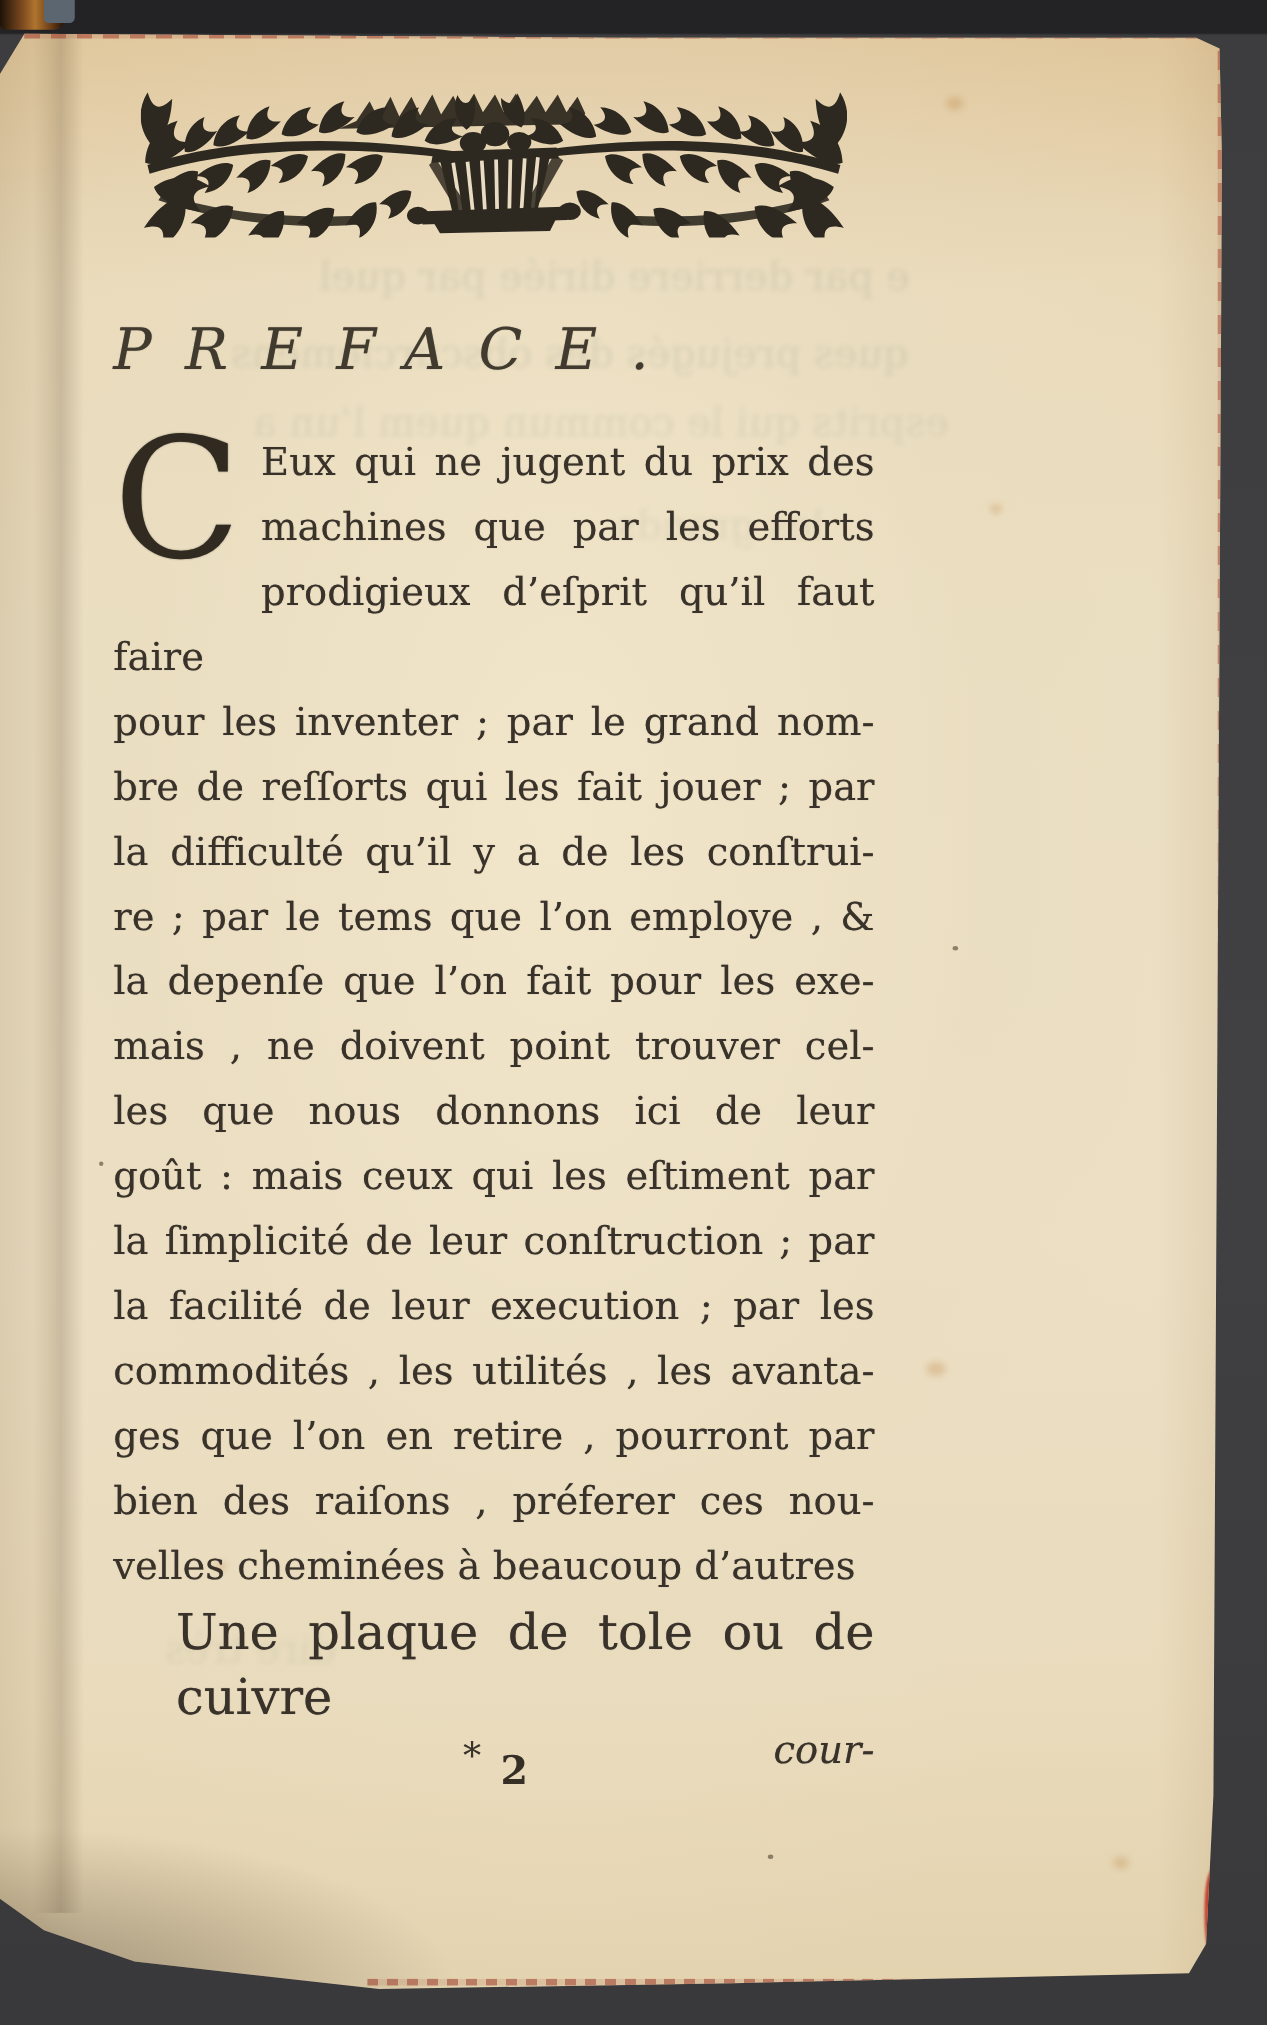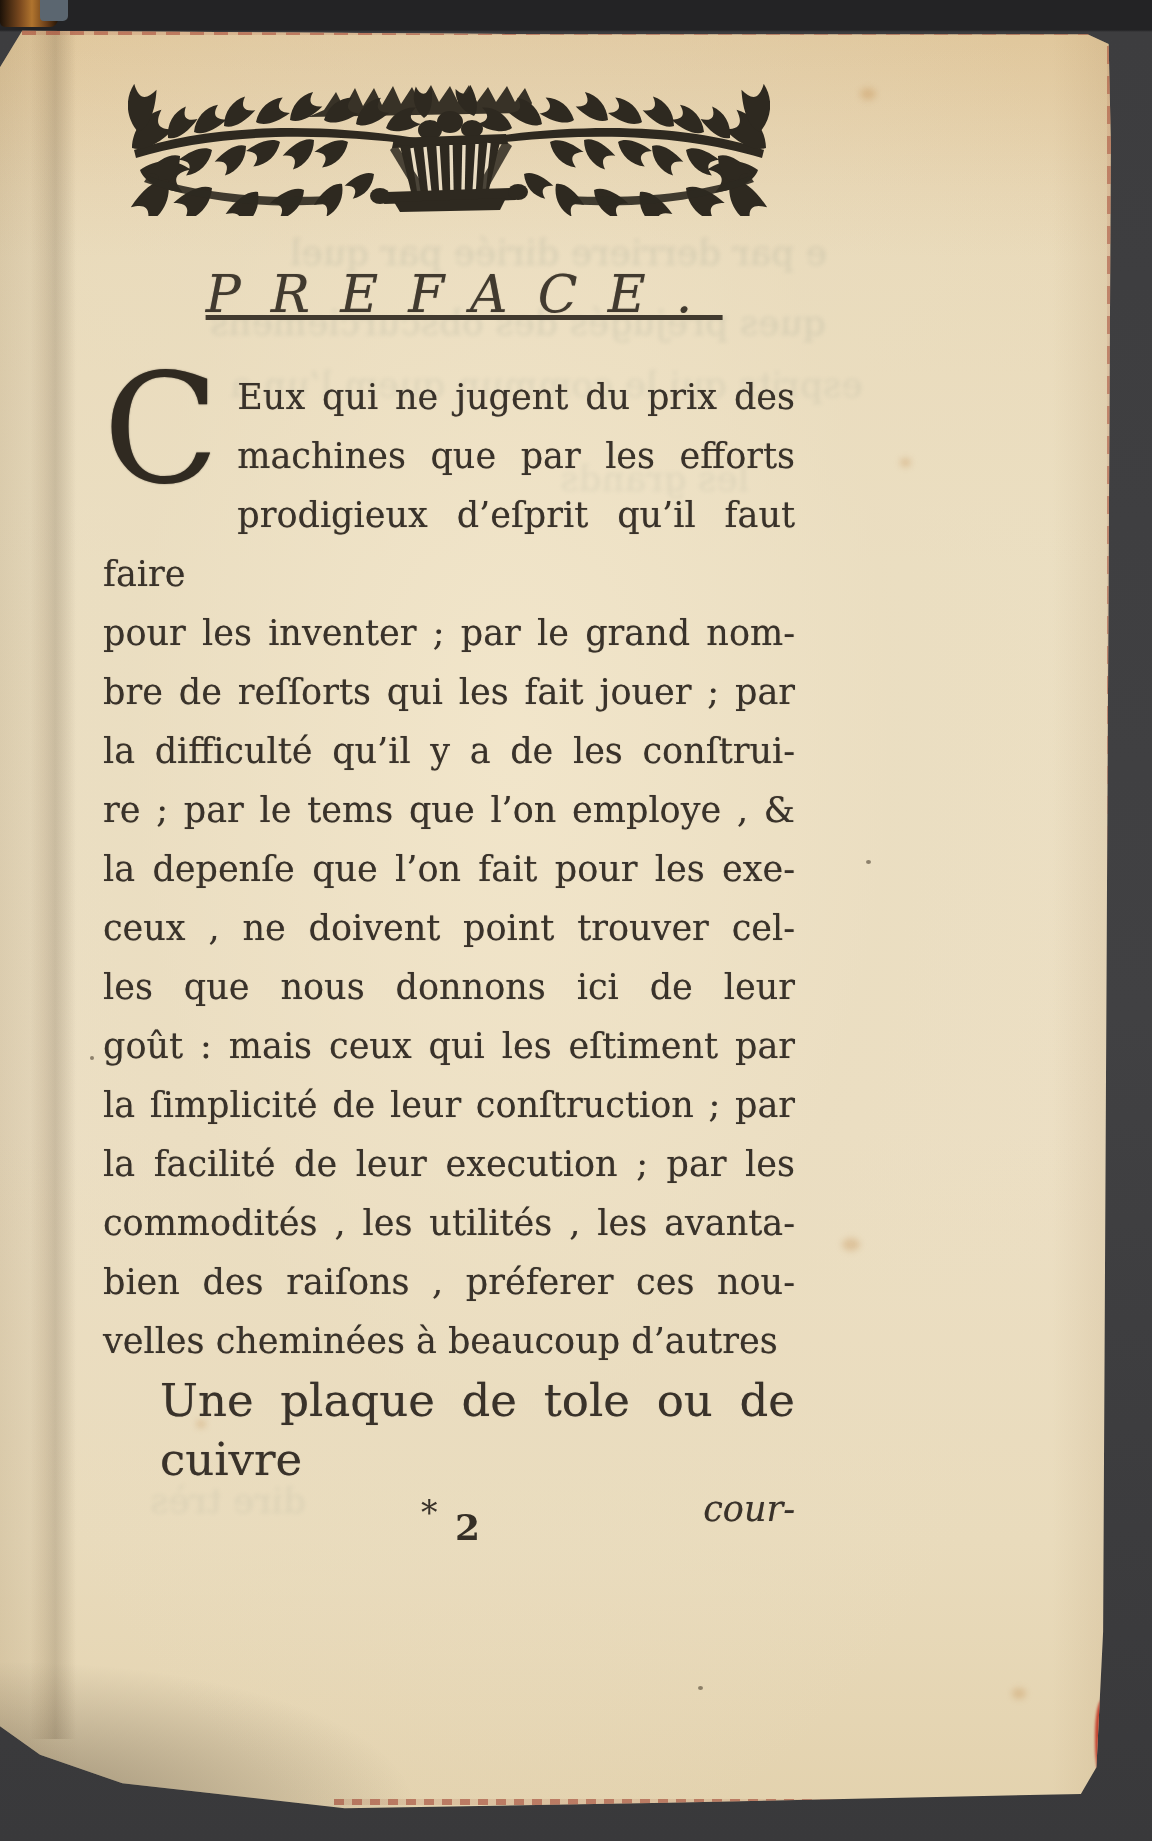--- a/index.html
+++ b/index.html
@@ -64,23 +64,23 @@
   .st2{left:210px;top:274px;}
   .st3{left:230px;top:336px;opacity:.12;}
   .st4{left:560px;top:430px;opacity:.11;}
   .st5{left:150px;top:1452px;opacity:.10;}
 
   
   .col{position:absolute;left:103px;top:0;width:692px;color:#39322a;}
 
   .ornament{display:block;margin:56px auto 0;width:642px;height:132px;}
 
-  .heading{margin:48px 0 0;text-align:center;font-style:italic;font-weight:normal;
+  .heading{margin:72px 0 0;font-style:italic;font-weight:normal;
      font-size:52px;letter-spacing:.58em;margin-right:-.58em;color:#413a2f;
-     text-shadow:0 0 1px rgba(62,54,44,.45);text-decoration:underline;}
+     text-shadow:0 0 1px rgba(62,54,44,.45);}
 
   .para1{margin-top:44px;font-size:35px;line-height:59px;
      text-shadow:0 0 .7px rgba(57,49,41,.55);}
   .dropcap{float:left;font-size:152px;line-height:.76;height:116px;margin:4px 18px 0 0;
      color:#302a21;text-shadow:0 0 1.5px rgba(48,42,33,.6);}
   .bline{text-align:justify;text-align-last:justify;}
   .bline:last-child{text-align-last:left;}
 
   .para2{font-size:45px;line-height:59px;padding-left:57px;
      text-align:justify;text-align-last:justify;text-shadow:0 0 .7px rgba(57,49,41,.55);}
@@ -199,26 +199,27 @@
       <div class="para1">
         <span class="dropcap">C</span>
       <div class="bline">Eux qui ne jugent du prix des</div>
           <div class="bline">machines que par les efforts</div>
           <div class="bline">prodigieux d’eſprit qu’il faut faire</div>
           <div class="bline">pour les inventer ; par le grand nom-</div>
           <div class="bline">bre de reſſorts qui les fait jouer ; par</div>
           <div class="bline">la difficulté qu’il y a de les conſtrui-</div>
           <div class="bline">re ; par le tems que l’on employe , &amp;</div>
           <div class="bline">la depenſe que l’on fait pour les exe-</div>
-          <div class="bline">ceux , ne doivent point trouver cel-</div>
+          <div class="bline">mais , ne doivent point trouver cel-</div>
           <div class="bline">les que nous donnons ici de leur</div>
           <div class="bline">goût : mais ceux qui les eſtiment par</div>
           <div class="bline">la ſimplicité de leur conſtruction ; par</div>
           <div class="bline">la facilité de leur execution ; par les</div>
           <div class="bline">commodités , les utilités , les avanta-</div>
+          <div class="bline">ges que l’on en retire , pourront par</div>
           <div class="bline">bien des raiſons , préferer ces nou-</div>
           <div class="bline">velles cheminées à beaucoup d’autres</div>
         </div>
 
       <div class="para2">Une plaque de tole ou de cuivre</div>
 
       <div class="sigrow">
         <span class="sig-star">*</span>
         <span class="sig-num">2</span>
         <span class="catchword">cour-</span>

